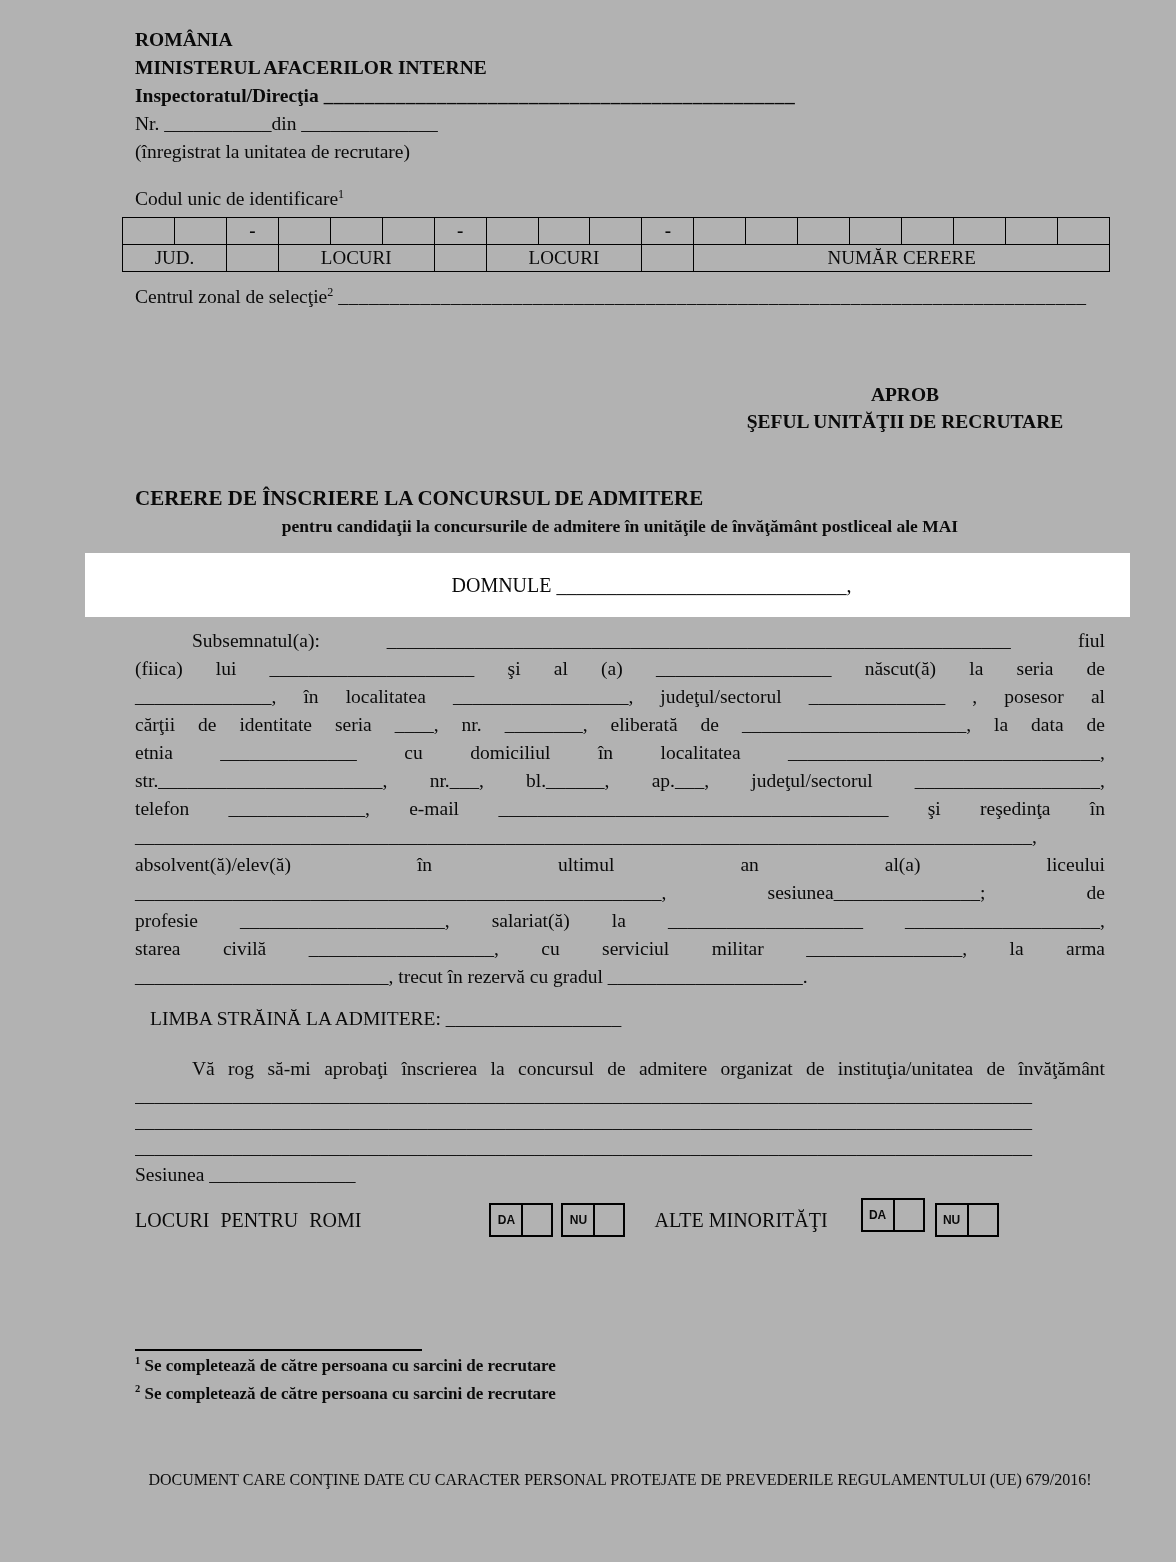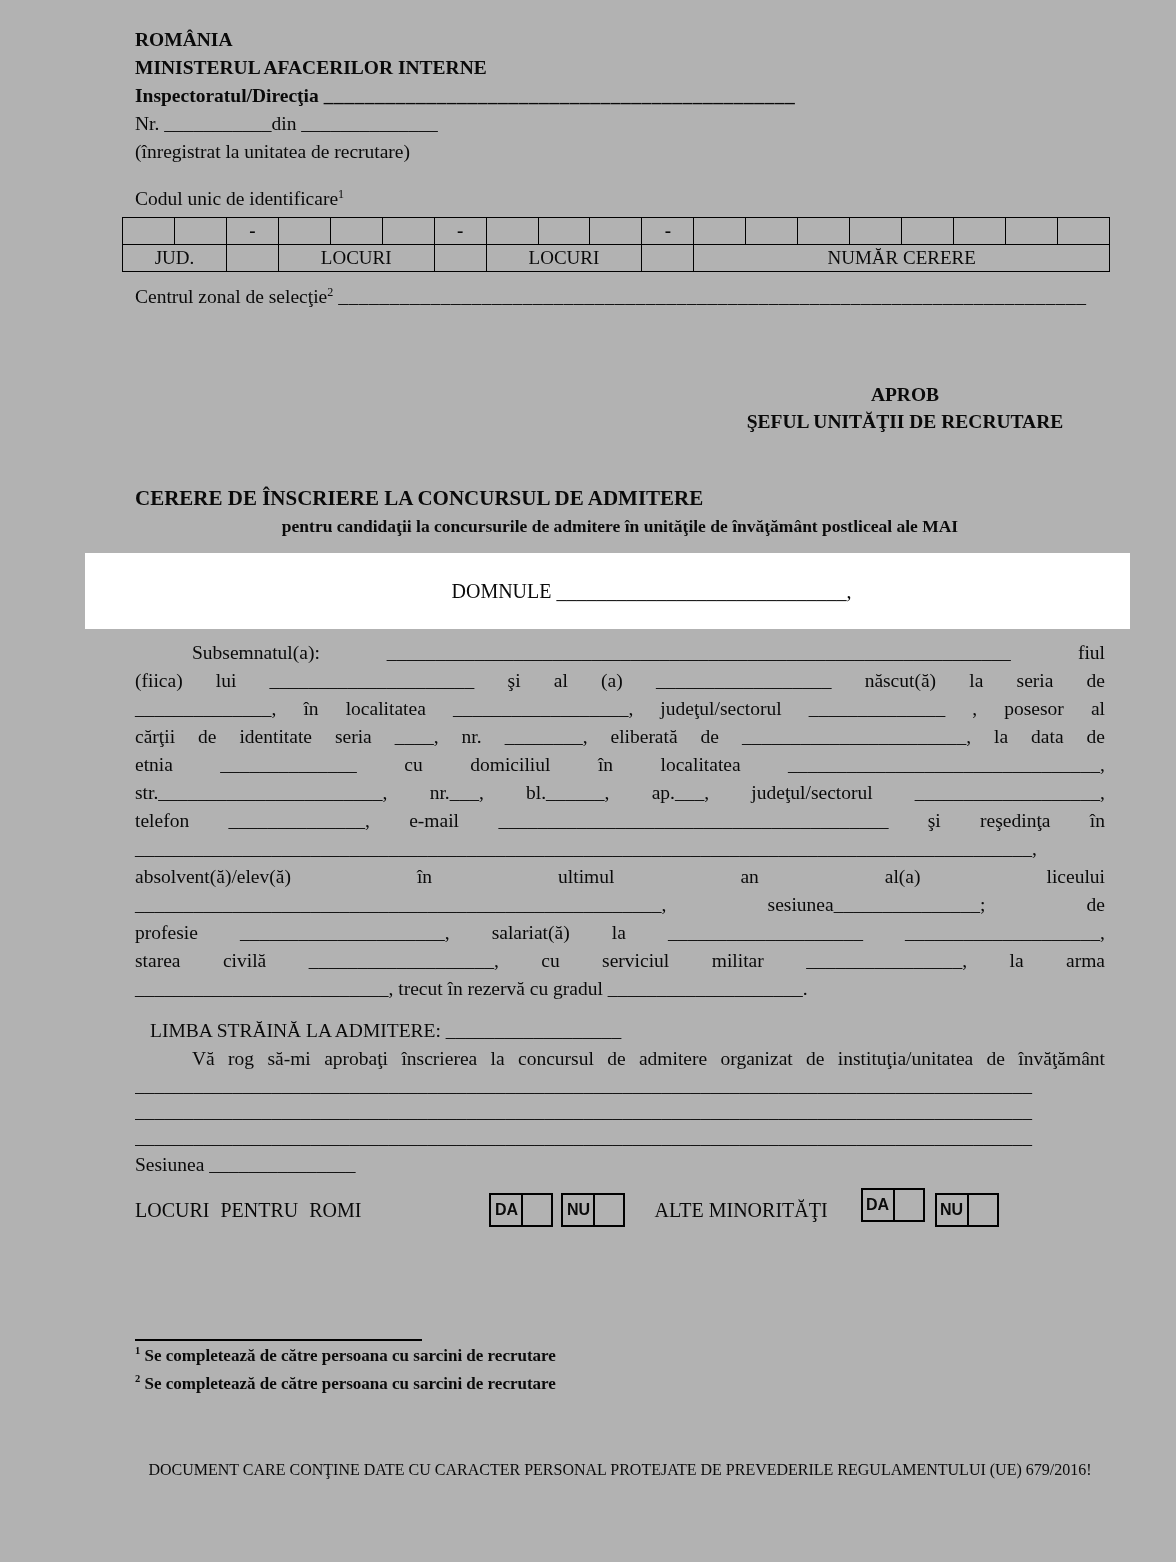--- a/index.html
+++ b/index.html
@@ -33,43 +33,43 @@
   table.cui .dash{font-weight:bold;}
   
   .centru{margin-top:11px;line-height:28px;white-space:nowrap;}
   
   .aprob{margin-top:70px;margin-left:auto;margin-right:71px;width:400px;text-align:center;line-height:27px;font-weight:bold;}
   
   .title{margin-top:49px;text-align:left;font-weight:bold;font-size:21px;line-height:29px;}
   .subtitle{text-align:center;font-weight:bold;font-size:17.5px;line-height:26px;}
   
   .band{
-    margin-top:14px;margin-left:85px;width:1045px;height:76px;
+    margin-top:14px;margin-left:85px;width:1045px;height:64px;
     background:#ffffff;display:flex;align-items:center;justify-content:center;
   }
   .band .domnule{font-size:20px;padding-left:88px;}
   
   .bodytext{margin-top:10px;}
   .bline{line-height:28px;text-align:justify;text-align-last:justify;}
   .bline.noj{text-align:left;text-align-last:left;}
   .bline.indent{padding-left:57px;}
   
   .limba{margin-top:14px;padding-left:15px;line-height:28px;}
-  .varog{margin-top:0;line-height:28px;text-indent:57px;text-align:justify;text-align-last:justify;}
+  .varog{margin-top:22px;line-height:28px;text-indent:57px;text-align:justify;text-align-last:justify;}
   .fill-line{line-height:26px;white-space:nowrap;overflow:hidden;}
   .sesiunea{line-height:28px;}
   
   .choices{margin-top:14px;display:flex;align-items:center;font-size:20px;}
   .romi-label{word-spacing:6px;}
   .min-label{margin-left:29px;}
   .pair{display:inline-flex;border:2px solid #000;height:30px;box-sizing:content-box;background:transparent;}
   .pair .pair-label{
     width:30px;display:flex;align-items:center;justify-content:center;
     border-right:2px solid #000;
-    font-family:"Liberation Sans", sans-serif;font-weight:bold;font-size:16px;
+    font-family:"Liberation Sans", sans-serif;font-weight:bold;font-size:12px;
   }
   .pair .pair-box{width:28px;}
   .pair.p1{margin-left:128px;}
   .pair.p2{margin-left:8px;}
   .pair.p3{margin-left:33px;position:relative;top:-5px;}
   .pair.p4{margin-left:10px;}
   
   .foot-rule{margin-top:112px;margin-left:135px;width:287px;border-top:2px solid #000;}
   .footnote{margin-left:135px;font-size:17px;line-height:26px;margin-top:2px;font-weight:bold;}
   .footnote:first-of-type{margin-top:6px;}

